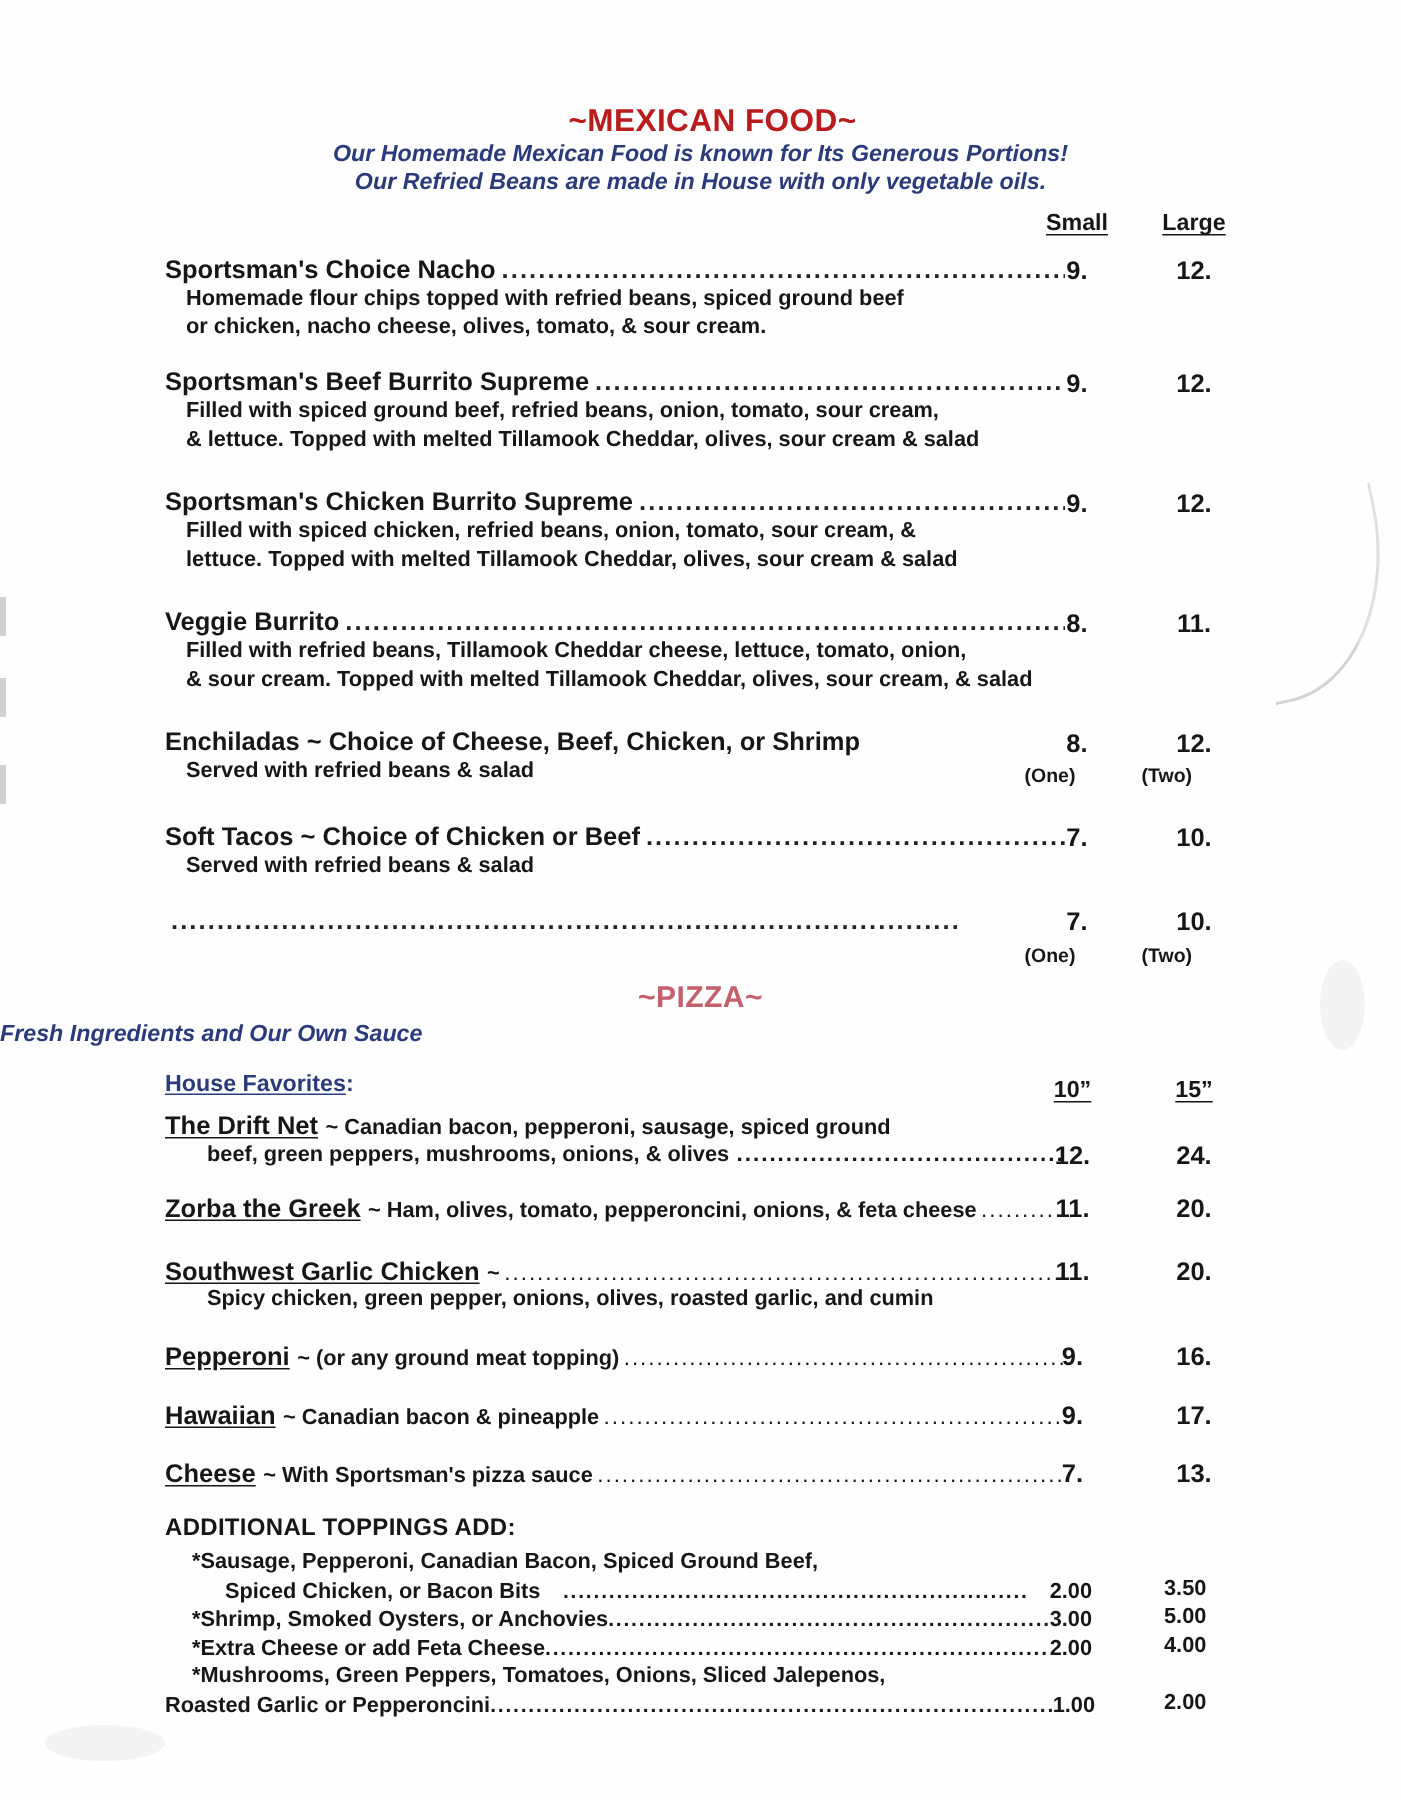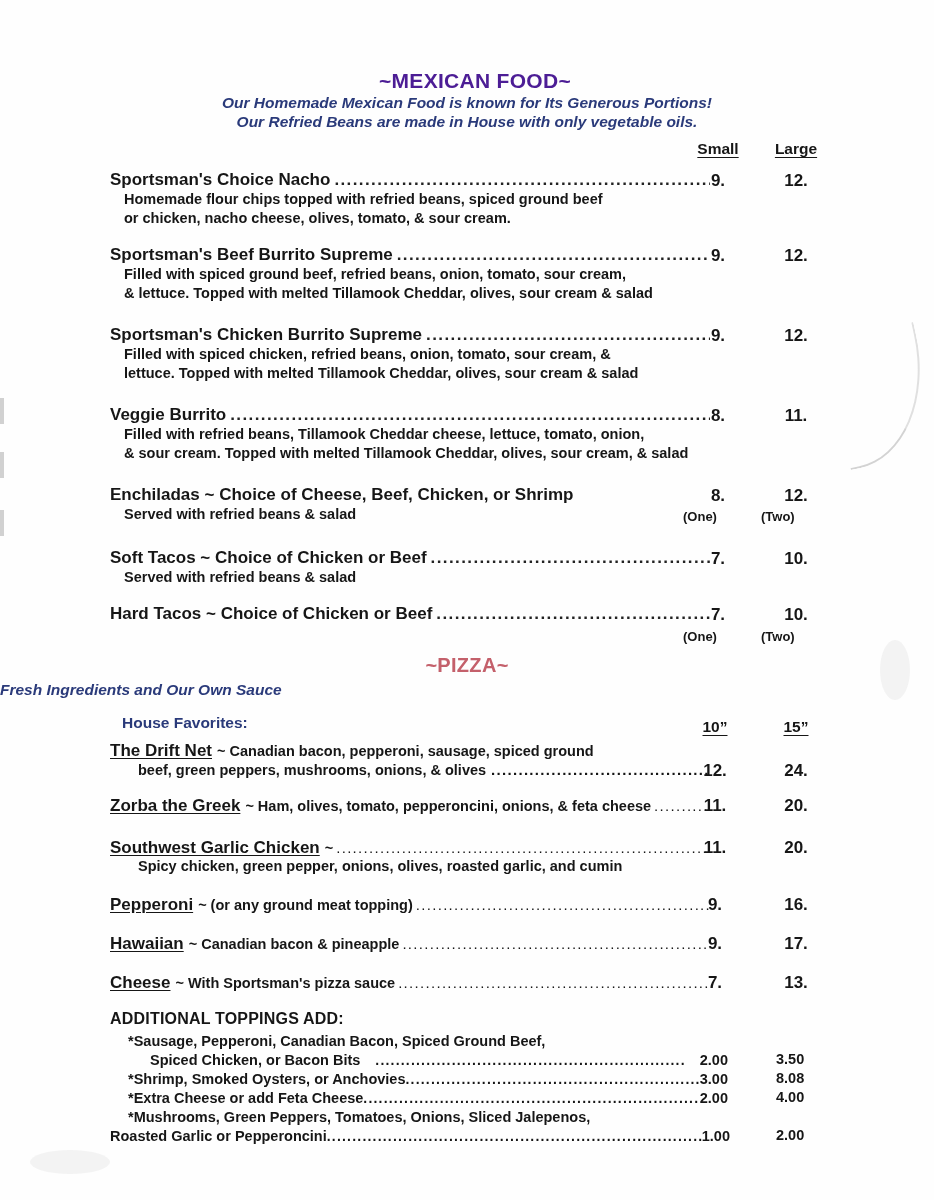--- a/index.html
+++ b/index.html
@@ -49,21 +49,21 @@
   .section-head {
     text-align: center;
     font-weight: bold;
     letter-spacing: .3px;
   }
   .mex-head {
     position: absolute;
     left: 0; right: 0;
     top: 69px;
     font-size: 21px;
-    color: #4c1d95;
+    color: #b91c1c;
     padding-left: 16px;
   }
   .mex-sub {
     position: absolute;
     left: 0; right: 0;
     top: 93px;
     text-align: center;
     font-style: italic;
     font-weight: bold;
     font-size: 15.5px;
@@ -88,22 +88,22 @@
   }
   .house-fav {
     position: absolute;
     left: 110px;
     top: 714px;
     font-size: 15.5px;
     font-weight: bold;
     color: #2a3a7a;
   }
   .house-fav .u {
+    text-decoration: underline;
     text-underline-offset: 2px;
-    margin-left: 12px;
   }
 
   
   .col-head {
     position: absolute;
     font-weight: bold;
     font-size: 15.5px;
     text-decoration: underline;
     text-underline-offset: 3px;
     text-align: center;
@@ -345,21 +345,20 @@
     </div>
     <div class="desc">
       <div>Served with refried beans &amp; salad</div>
     </div>
   </div>
   <div class="price" style="left:683px;top:549px;">7.</div>
   <div class="price" style="left:761px;top:549px;">10.</div>
 
   <div class="row" style="top:604px;">
     <div class="title">
-      <span class="txt">Hard Tacos ~ Choice of Chicken or Beef</span>
       <span class="leader">......................................................................................</span>
     </div>
   </div>
   <div class="price" style="left:683px;top:605px;">7.</div>
   <div class="price" style="left:761px;top:605px;">10.</div>
   <div class="qty" style="left:683px;top:629px;">(One)</div>
   <div class="qty" style="left:761px;top:629px;">(Two)</div>
 
   <div class="section-head pizza-head">~PIZZA~</div>
   <div class="pizza-sub">Fresh Ingredients and Our Own Sauce</div>
@@ -446,21 +445,21 @@
   </div>
   <div class="t-right" style="left:776px;top:1051px;">3.50</div>
 
   <div class="topping" style="top:1070px;">
     <div class="l">
       <span>*Shrimp, Smoked Oysters, or Anchovies</span>
       <span class="leader">.............................................................................................</span>
       <span class="amt">3.00</span>
     </div>
   </div>
-  <div class="t-right" style="left:776px;top:1070px;">8.08</div>
+  <div class="t-right" style="left:776px;top:1070px;">5.00</div>
 
   <div class="topping" style="top:1089px;">
     <div class="l">
       <span>*Extra Cheese or add Feta Cheese</span>
       <span class="leader">.............................................................................................</span>
       <span class="amt">2.00</span>
     </div>
   </div>
   <div class="t-right" style="left:776px;top:1089px;">4.00</div>
 

